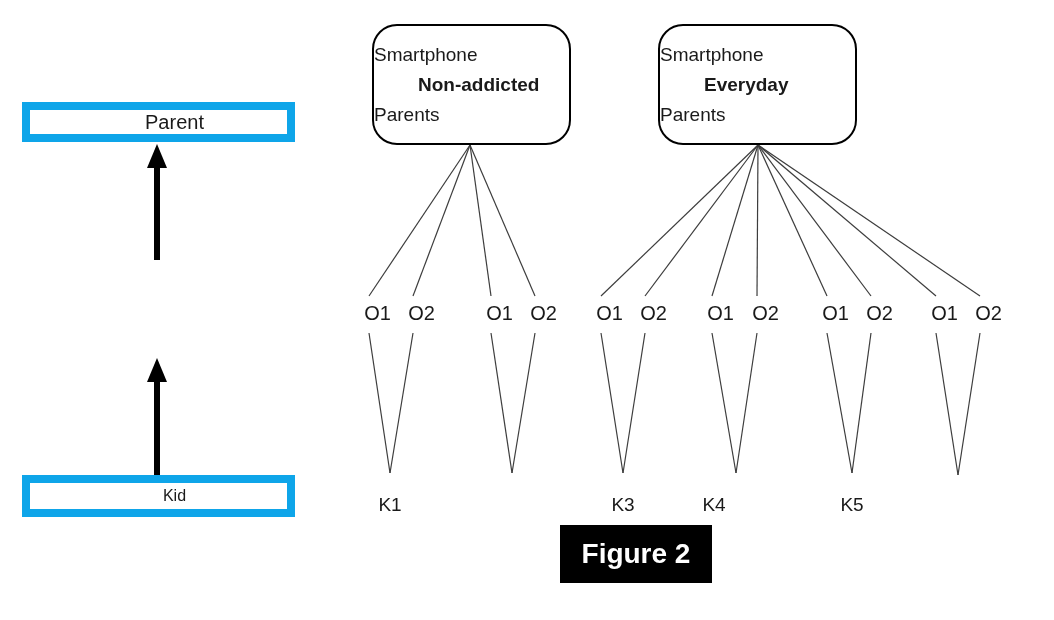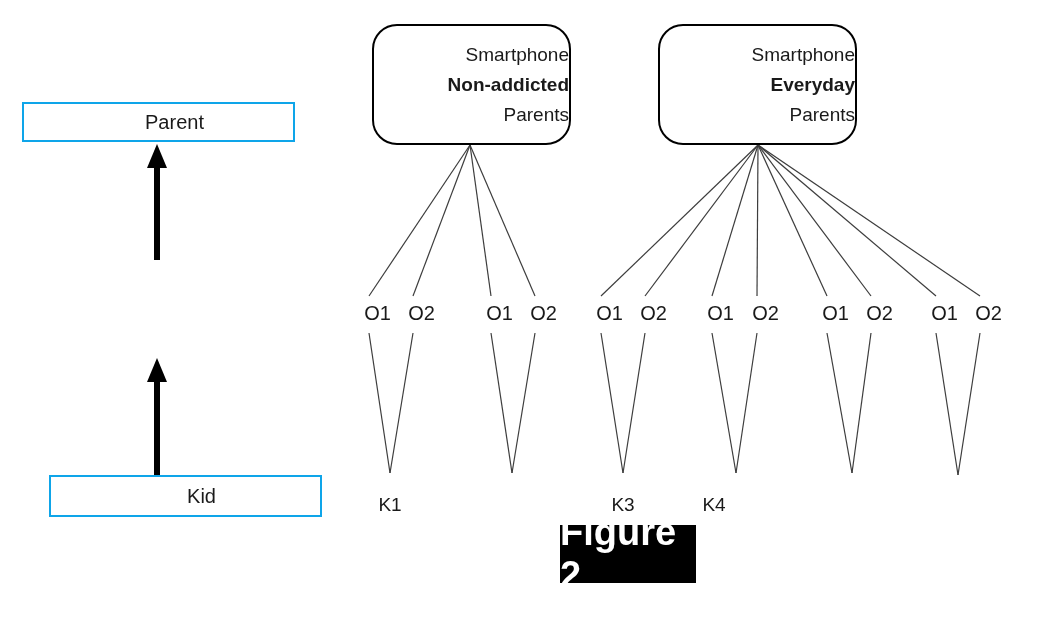--- a/index.html
+++ b/index.html
@@ -8,51 +8,51 @@
     position:relative; width:1054px; height:620px;
     background:#ffffff; overflow:hidden;
   }
   .canvas * { box-sizing:border-box; }
 
   svg.wires { position:absolute; left:0; top:0; width:1054px; height:620px; pointer-events:none; }
   svg.wires line { stroke:#3d3d3d; stroke-width:1.2; }
   svg.wires .arrow { fill:#000000; }
 
   .box {
-    position:absolute; background:#ffffff; border:2px solid #0ea5e9;
+    position:absolute; background:#ffffff; border:8px solid #0ea5e9;
     display:flex; align-items:center; justify-content:center; text-align:right;padding-left:32px;
   }
   .box-parent   { left:22px;  top:102px; width:273px; height:40px; font-size:20px; }
   .box-measure  { left:22px;  top:260px; width:273px; height:98px; flex-direction:column; }
-  .box-kid      { left:22px;  top:475px; width:273px; height:42px; font-size:20px;margin-left:27px; }
+  .box-kid      { left:22px;  top:475px; width:273px; height:42px; font-size:16px; }
   .measure-title { font-size:20px; line-height:28px; }
   .measure-sub   { font-size:15px; line-height:22px; }
 
   .rounded {
     position:absolute; top:24px; width:199px; height:121px;
     border:2px solid #000000; border-radius:25px; background:#ffffff;
-    display:flex; flex-direction:column; align-items:flex-end; justify-content:center;
+    display:flex; flex-direction:column; align-items:flex-start; justify-content:center;
     text-align:center; font-size:19px; line-height:30px;
   }
   .rounded-1 { left:372px; }
   .rounded-2 { left:658px; }
-  .rounded .bold { font-weight:bold; }
+  .rounded .bold { font-weight:bold;margin-left:44px; }
 
   .o-label {
     position:absolute; top:300px; width:44px; height:26px;
     font-size:20px; line-height:26px; text-align:right;
   }
   .k-label {
     position:absolute; top:481px; width:140px; height:24px;
     font-size:19px; line-height:24px; text-align:center;margin-top:12px;
   }
 
   .caption {
-    position:absolute; left:560px; top:525px; width:136px; height:58px;
-    background:#000000; color:#ffffff; font-size:38px; font-weight:bold;
+    position:absolute; left:560px; top:525px; width:152px; height:58px;
+    background:#000000; color:#ffffff; font-size:28px; font-weight:bold;
     display:flex; align-items:center; justify-content:center;
   }
 </style>
 </head>
 <body>
 
 <div class="canvas">
 
   <svg class="wires" viewBox="0 0 1054 620" xmlns="http://www.w3.org/2000/svg">
 
@@ -129,18 +129,19 @@
   <span class="o-label" style="left:690px">O1</span>
   <span class="o-label" style="left:735px">O2</span>
   <span class="o-label" style="left:805px">O1</span>
   <span class="o-label" style="left:849px">O2</span>
   <span class="o-label" style="left:914px">O1</span>
   <span class="o-label" style="left:958px">O2</span>
 
   <span class="k-label" style="left:320px">K1</span>
   <span class="k-label" style="left:553px">K3</span>
   <span class="k-label" style="left:644px">K4</span>
+  <span class="k-label" style="left:782px">K5</span>
 
   <div class="caption">
     <span>Figure 2</span>
   </div>
 
 </div>
 
 </body></html>

